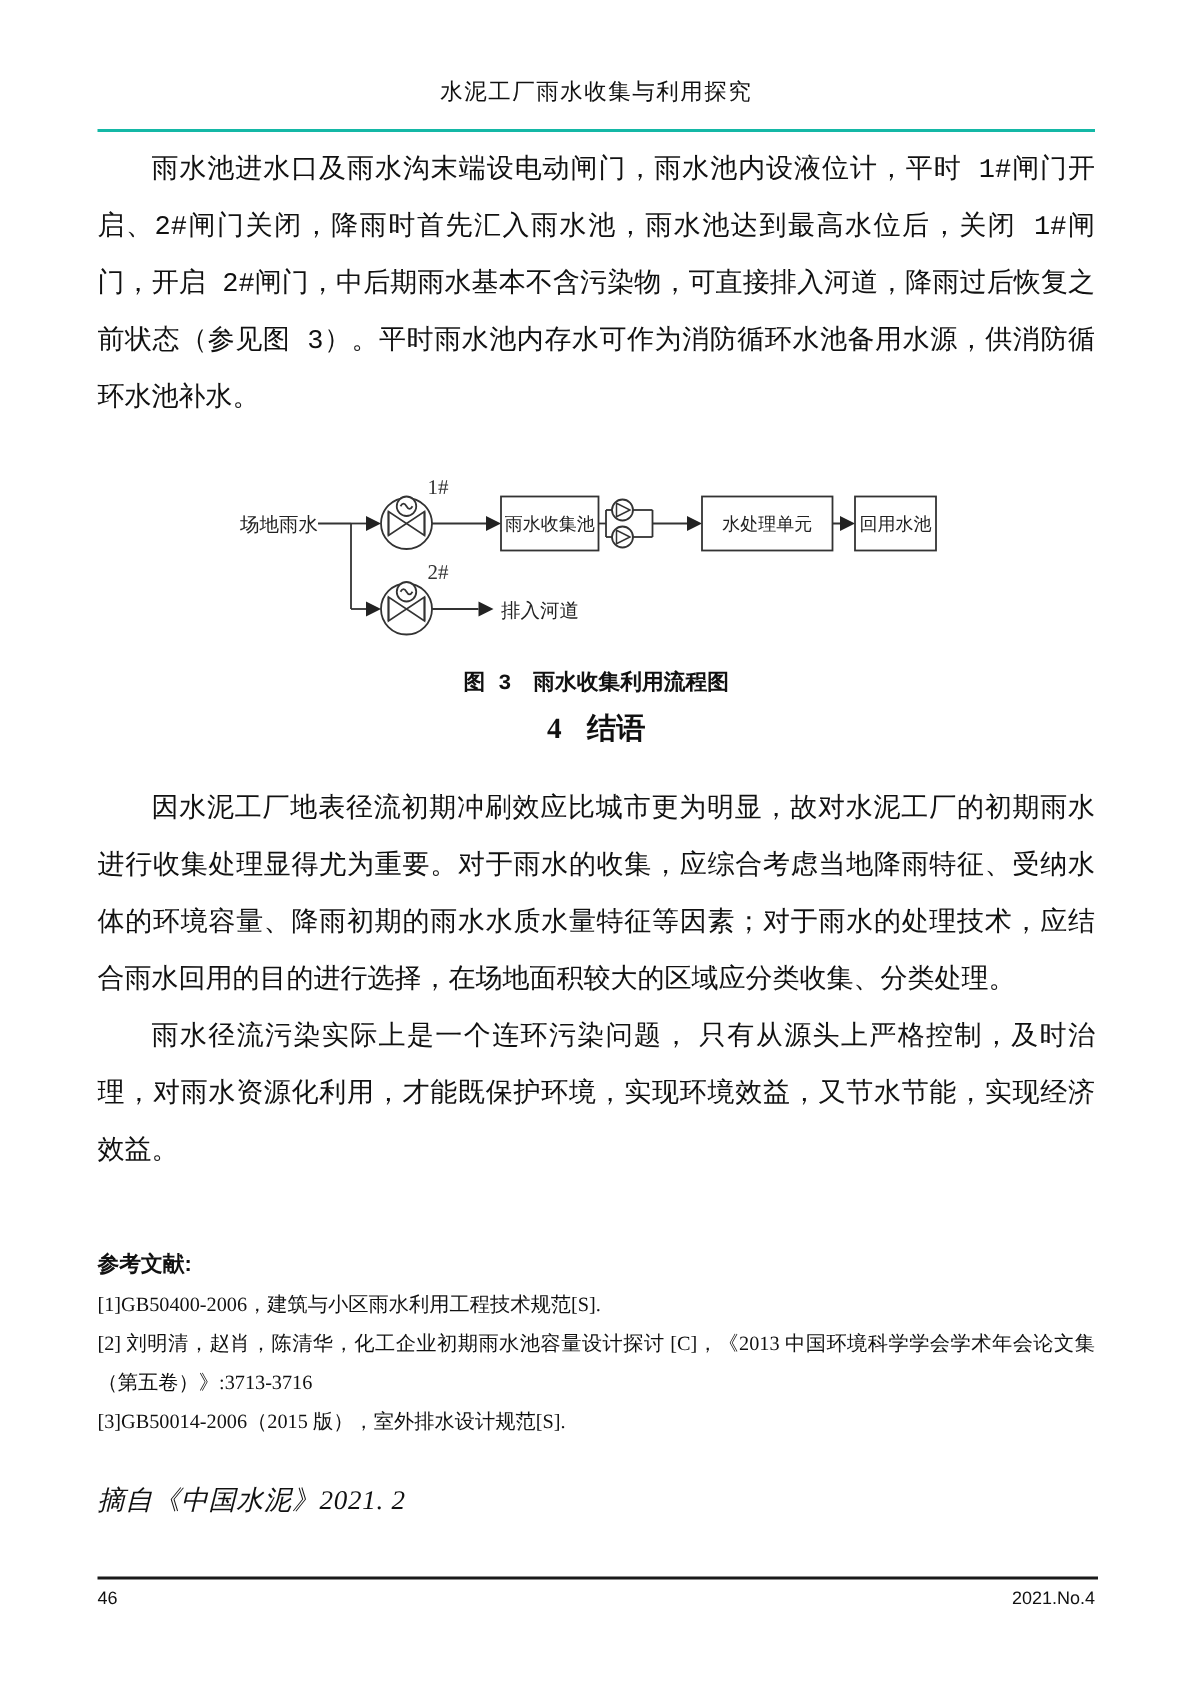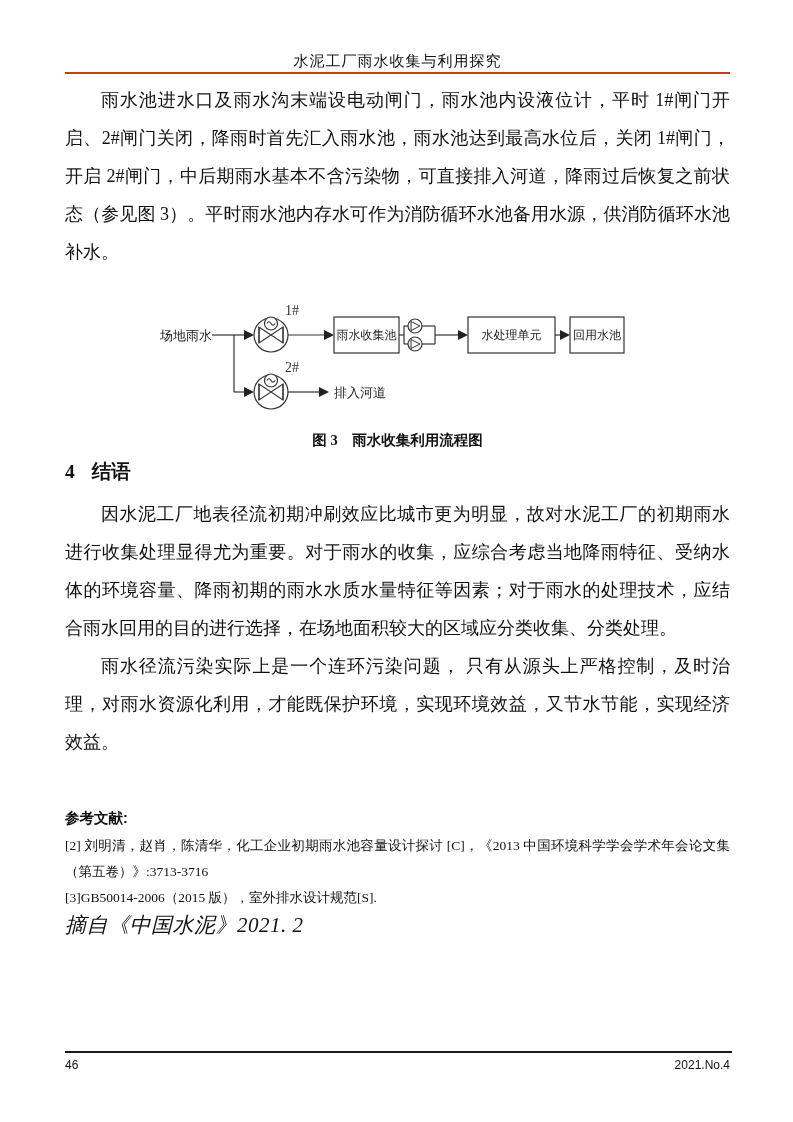--- a/index.html
+++ b/index.html
@@ -7,67 +7,67 @@
     width:793px;height:1122px;position:relative;
     font-family:"Liberation Serif","DejaVu Serif",serif;
     color:#111;
     -webkit-font-smoothing:antialiased;
   }
   .page{position:absolute;left:65px;top:52px;width:665px;}
 
   
   .running-head{
     text-align:center;font-size:15px;letter-spacing:1px;
-    padding-bottom:1px;border-bottom:2px solid #c2410c;
+    padding-bottom:15px;border-bottom:2px solid #14b8a6;
   }
 
   
   .body-p{
     font-size:18px;line-height:38px;text-align:justify;
     text-indent:2em;margin:0;
   }
-  .body-p.first{margin-top:7px;}
+  .body-p.first{margin-top:7px;font-family:Liberation Mono, monospace;}
 
   
   .figure-wrap{margin:26px 0 0 87px;}
   .figure-wrap svg{display:block;}
   .fig-caption{
     text-align:center;
-    font-family:Liberation Serif, serif;
+    font-family:Liberation Mono, monospace;
     font-weight:bold;font-size:14.5px;margin-top:9px;
   }
   svg text{font-family:"Liberation Serif","DejaVu Serif",serif;fill:#222;}
   svg .box-label{font-size:12px;}
   svg .small-label{font-size:13px;}
   svg .num-label{font-size:14px;fill:#333;}
   svg line, svg rect, svg circle, svg polyline, svg path{
     stroke:#333;fill:none;stroke-width:1.2;
   }
   svg polygon.arrow{fill:#222;stroke:none;}
 
   
   .section-heading{
     font-family:"Liberation Sans","DejaVu Sans",sans-serif;
-    font-weight:bold;font-size:19.5px;margin:8px 0 10px 0;
+    font-weight:bold;font-size:19.5px;margin:8px 0 20px 0;text-align:center;
   }
   .section-heading .sec-num{margin-right:17px;font-family:"Liberation Serif",serif;}
 
   
   .references{margin-top:48px;}
   .ref-heading{
     font-family:"Liberation Sans","DejaVu Sans",sans-serif;
     font-weight:bold;font-size:14.5px;margin:0 0 5px 0;
   }
   .ref-item{
     font-size:13.5px;line-height:26px;text-align:justify;margin:0;
   }
 
   
   .source-note{
-    font-style:italic;font-size:21px;letter-spacing:.5px;
+    font-style:italic;font-size:18px;margin-top:27px;letter-spacing:.5px;
   }
 
   
   .page-footer{
     position:absolute;left:65px;top:1051px;width:667px;
     border-top:2px solid #1a1a1a;
     font-family:"Liberation Sans","DejaVu Sans",sans-serif;
     font-size:12px;
   }
   .page-footer .page-num{
@@ -168,20 +168,21 @@
 
   <div class="section-heading">
     <span class="sec-num">4</span><span>结语</span>
   </div>
 
   <p class="body-p">因水泥工厂地表径流初期冲刷效应比城市更为明显，故对水泥工厂的初期雨水进行收集处理显得尤为重要。对于雨水的收集，应综合考虑当地降雨特征、受纳水体的环境容量、降雨初期的雨水水质水量特征等因素；对于雨水的处理技术，应结合雨水回用的目的进行选择，在场地面积较大的区域应分类收集、分类处理。</p>
   <p class="body-p">雨水径流污染实际上是一个连环污染问题， 只有从源头上严格控制，及时治理，对雨水资源化利用，才能既保护环境，实现环境效益，又节水节能，实现经济效益。</p>
 
   <div class="references">
     <p class="ref-heading">参考文献:</p>
+    <p class="ref-item">[1]GB50400-2006，建筑与小区雨水利用工程技术规范[S].</p>
     <p class="ref-item">[2] 刘明清，赵肖，陈清华，化工企业初期雨水池容量设计探讨 [C]，《2013 中国环境科学学会学术年会论文集（第五卷）》:3713-3716</p>
     <p class="ref-item">[3]GB50014-2006（2015 版），室外排水设计规范[S].</p>
   </div>
 
   <div class="source-note">摘自《中国水泥》2021. 2</div>
 
 </div>
 
 <div class="page-footer">
   <span class="page-num">46</span>

